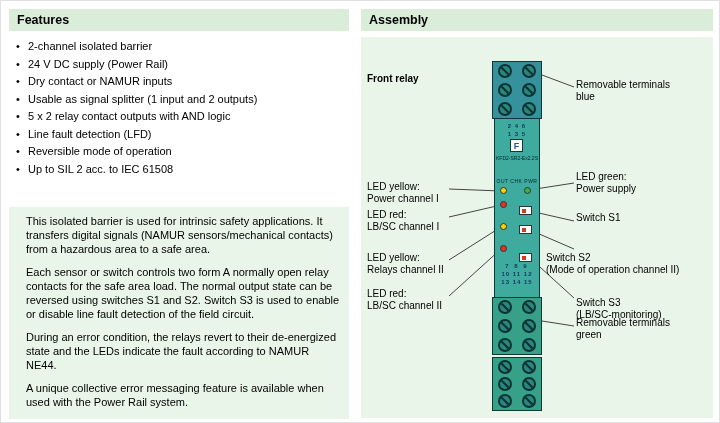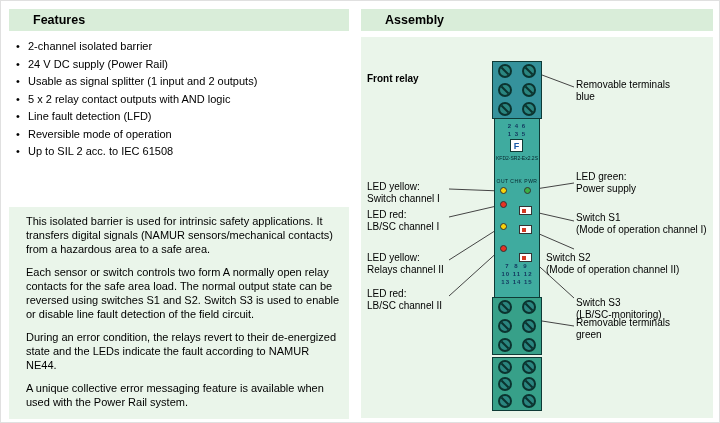--- a/index.html
+++ b/index.html
@@ -1,21 +1,21 @@
 <!DOCTYPE html>
 <html><head>
 <meta charset="utf-8">
 <style>
   * { margin:0; padding:0; box-sizing:border-box; }
   html,body { background:#fff; }
   body { font-family:"Liberation Sans", sans-serif; color:#000; }
   .canvas { position:relative; width:720px; height:423px; background:#ffffff; overflow:hidden; border:1px solid #e0e0e0; }
 
   
-  .sec-header { position:absolute; height:22px; background:#d9edd9; font-size:12.5px; font-weight:bold; line-height:22px; padding-left:24px; }
+  .sec-header { position:absolute; height:22px; background:#d9edd9; font-size:12.5px; font-weight:bold; line-height:22px; padding-left:8px; }
   #features-header { left:8px; top:8px; width:340px; }
   #function-header { left:8px; top:184px; width:340px; }
   #assembly-header { left:360px; top:8px; width:352px; }
 
   
   .feature-list { position:absolute; left:14px; top:37px; width:332px; list-style:none; }
   .feature-list li { font-size:11px; line-height:17.5px; padding-left:13px; position:relative; }
   .feature-list li::before { content:"\2022"; position:absolute; left:1px; }
 
   
@@ -79,20 +79,21 @@
 </head>
 <body>
 
 <div class="canvas">
 
   <div class="sec-header" id="features-header">Features</div>
 
   <ul class="feature-list">
     <li>2-channel isolated barrier</li>
     <li>24 V DC supply (Power Rail)</li>
+    <li>Dry contact or NAMUR inputs</li>
     <li>Usable as signal splitter (1 input and 2 outputs)</li>
     <li>5 x 2 relay contact outputs with AND logic</li>
     <li>Line fault detection (LFD)</li>
     <li>Reversible mode of operation</li>
     <li>Up to SIL 2 acc. to IEC 61508</li>
   </ul>
 
 
   <div class="function-body">
     <p>This isolated barrier is used for intrinsic safety applications. It transfers digital signals (NAMUR sensors/mechanical contacts) from a hazardous area to a safe area.</p>
@@ -166,33 +167,32 @@
     <div class="screw"></div>
     <div class="screw"></div>
   </div>
 
   <div class="callout" id="co-terminals-blue">
     <div>Removable terminals</div>
     <div>blue</div>
   </div>
   <div class="callout" id="co-led-yellow-1">
     <div>LED yellow:</div>
-    <div>Switch channel I</div>
+    <div>Power channel I</div>
   </div>
   <div class="callout" id="co-led-green">
     <div>LED green:</div>
     <div>Power supply</div>
   </div>
   <div class="callout" id="co-led-red-1">
     <div>LED red:</div>
     <div>LB/SC channel I</div>
   </div>
   <div class="callout" id="co-switch-s1">
     <div>Switch S1</div>
-    <div>(Mode of operation channel I)</div>
   </div>
   <div class="callout" id="co-led-yellow-2">
     <div>LED yellow:</div>
     <div>Relays channel II</div>
   </div>
   <div class="callout" id="co-switch-s2">
     <div>Switch S2</div>
     <div>(Mode of operation channel II)</div>
   </div>
   <div class="callout" id="co-led-red-2">

